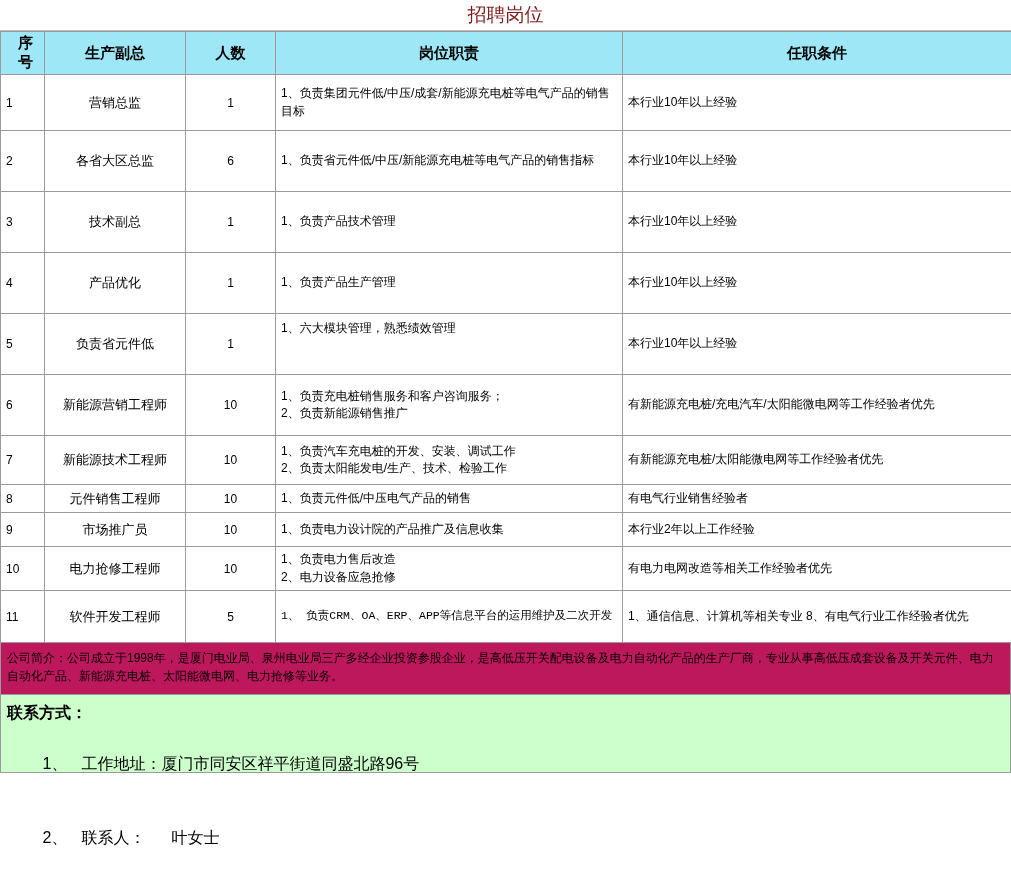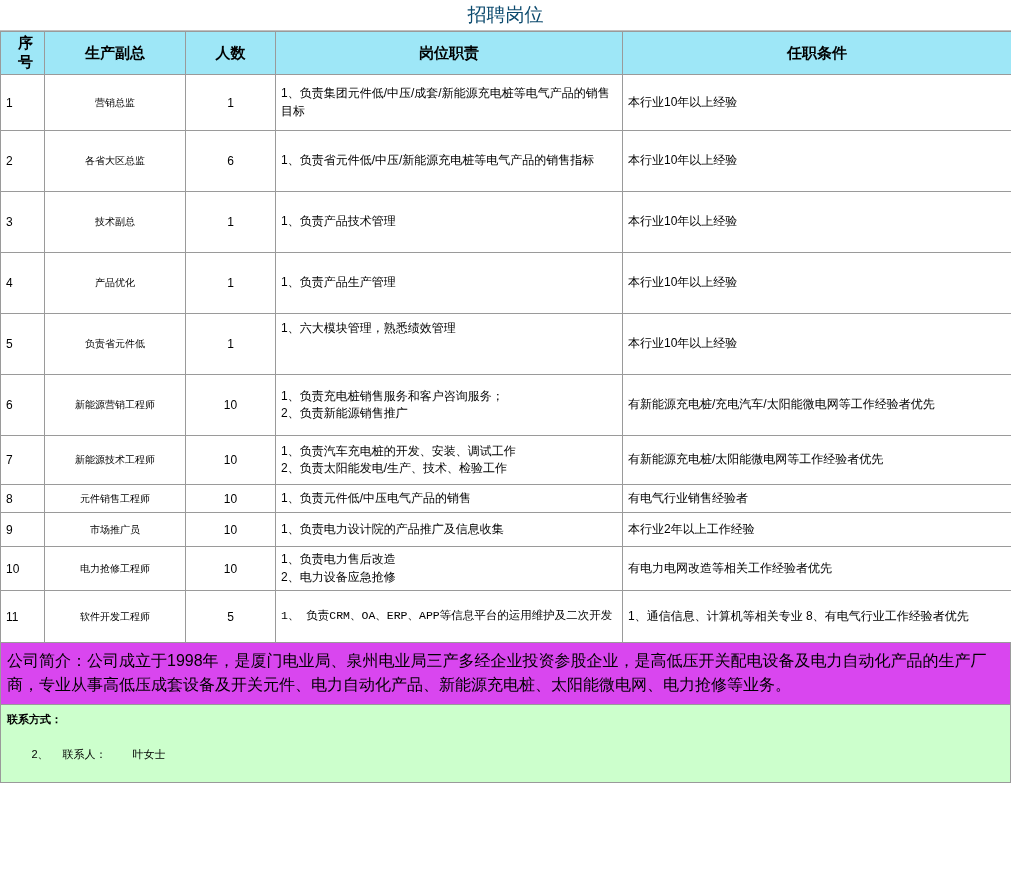--- a/index.html
+++ b/index.html
@@ -19,21 +19,21 @@
     width: 1011px;
     height: 869px;
     position: relative;
     box-sizing: border-box;
   }
   .title-bar {
     height: 30px;
     line-height: 30px;
     text-align: center;
     font-size: 19px;
-    color: #0c4a6e;
+    color: #7f1d1d;
     border-bottom: 1px solid #bfbfbf;
     background: #ffffff;
   }
   table.jobs {
     width: 1011px;
     border-collapse: collapse;
     table-layout: fixed;
   }
   table.jobs th, table.jobs td {
     border: 1px solid #9a9a9a;
@@ -49,56 +49,56 @@
     height: 26px;
     padding: 2px 17px;
   }
   td.c-idx {
     text-align: left;
     font-size: 12px;
     padding-left: 5px;
   }
   td.c-pos {
     text-align: center;
-    font-size: 10px;
+    font-size: 13px;
   }
   td.c-num {
     text-align: center;
     font-size: 12px;
   }
   td.c-duty, td.c-req {
     text-align: left;
     font-size: 12px;
     line-height: 1.45;
   }
   td.mono {
     font-family: "Liberation Mono", monospace;
     font-size: 11.5px;
     margin-left: 8px;
   }
   .notes {
     width: 1011px;
     box-sizing: border-box;
   }
   .company-note {
-    background: #d946ef;
+    background: #be185d;
     border: 1px solid #9a9a9a;
     border-top: none;
     padding: 6px 6px 7px 6px;
-    font-size: 16px;
+    font-size: 12px;
     line-height: 1.5;
     box-sizing: border-box;
     min-height: 52px;
   }
   .contact-block {
     background: #ccffcc;
     border: 1px solid #9a9a9a;
     border-top: none;
     padding: 6px 6px 6px 6px;
-    font-size: 11px;
+    font-size: 16px;
     line-height: 1.55;
     box-sizing: border-box;
     height: 78px;
   }
   .contact-title {
     font-weight: bold;
     margin-bottom: 1px;
   }
   .contact-line {
     white-space: pre;
@@ -214,20 +214,23 @@
         <td class="c-req">1、通信信息、计算机等相关专业 8、有电气行业工作经验者优先</td>
       </tr>
     </tbody>
   </table>
 
   <div class="notes">
     <div class="company-note">公司简介：公司成立于1998年，是厦门电业局、泉州电业局三产多经企业投资参股企业，是高低压开关配电设备及电力自动化产品的生产厂商，专业从事高低压成套设备及开关元件、电力自动化产品、新能源充电桩、太阳能微电网、电力抢修等业务。</div>
     <div class="contact-block">
       <div class="contact-title">联系方式：</div>
       <div class="contact-line">
+        <span class="lbl">1、</span><span style="display:inline-block;width:14px"></span><span class="lbl">工作地址：</span><span class="lbl">厦门市同安区祥平街道同盛北路96号</span>
+      </div>
+      <div class="contact-line">
         <span class="lbl">2、</span><span style="display:inline-block;width:14px"></span><span class="lbl">联系人：</span><span style="display:inline-block;width:26px"></span><span class="lbl">叶女士</span>
       </div>
       <div class="contact-line">
         <span style="display:inline-block;width:14px"></span>
       </div>
 
     </div>
   </div>
 
 </div>

